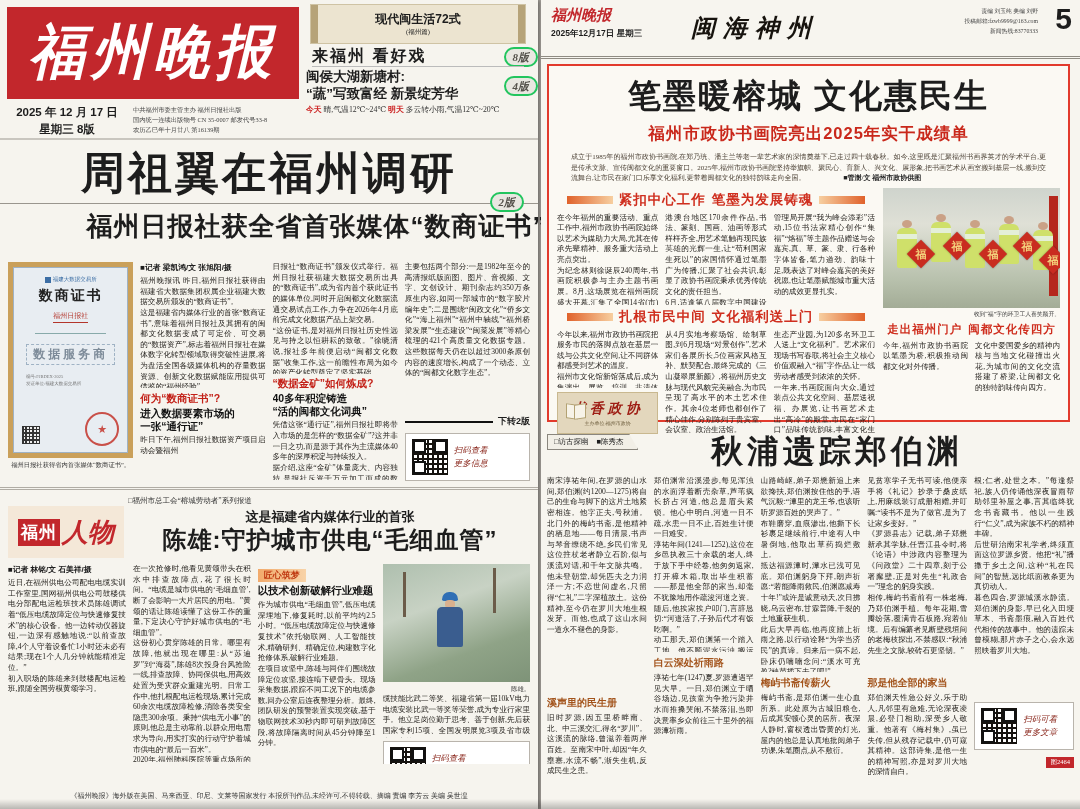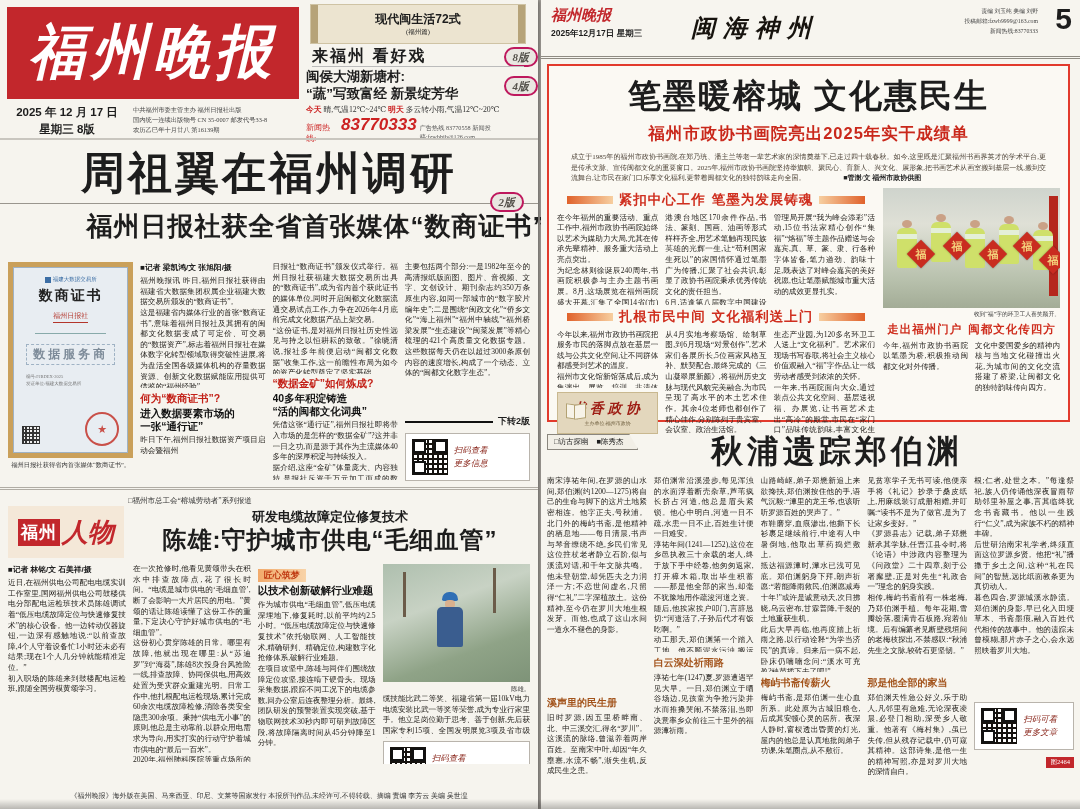--- a/index.html
+++ b/index.html
@@ -5,21 +5,21 @@
   html,body{margin:0;padding:0;background:#8e8a84;}
   .spread{position:relative;width:1080px;height:809px;background:#aaa6a0;overflow:hidden;
     font-family:"Liberation Serif","DejaVu Serif",serif;color:#1d1d1d;}
   .page{position:absolute;top:0;height:809px;background:#f6f4ee;}
   .page-left{left:0;width:538px;box-shadow:2px 0 4px rgba(0,0,0,.35);}
   .page-right{left:541px;width:539px;background:#f7f5ef;}
   .sans{font-family:"Liberation Sans","DejaVu Sans",sans-serif;}
   .jtxt{font-size:7.6px;line-height:1.4;text-align:justify;white-space:pre-line;color:#26231f;overflow:hidden;}
   .colset{display:flex;gap:7px;}
   .col{flex:1;overflow:hidden;}
-  .pill{display:inline-block;border:2px solid #be185d;border-radius:11px;background:#e9e7e1;
+  .pill{display:inline-block;border:2px solid #22c55e;border-radius:11px;background:#e9e7e1;
     color:#55524c;font-weight:bold;font-style:italic;font-size:11px;padding:0 7px;line-height:16px;}
   .subred{color:#c32017;font-weight:bold;font-size:10.5px;line-height:1.25;font-family:"Liberation Sans",sans-serif;}
   .subblk{color:#111;font-weight:bold;font-size:10.5px;line-height:1.25;font-family:"Liberation Sans",sans-serif;}
   
   .qrbox{border:1px solid #b9b4ac;background:#fff;display:flex;align-items:center;gap:6px;padding:5px 6px;}
   .qr{width:36px;height:36px;position:relative;flex:none;background:
       repeating-linear-gradient(90deg,#15120f 0 2px,transparent 2px 5px),
       repeating-linear-gradient(0deg,#15120f 0 2px,#fdfdfd 2px 5px);}
   .qr i{position:absolute;width:9px;height:9px;border:2px solid #111;background:#fff;}
   .qr i.f1{top:1px;left:1px}.qr i.f2{top:1px;right:1px}.qr i.f3{bottom:1px;left:1px}
@@ -189,25 +189,20 @@
         <div>“蔬”写致富经 新景绽芳华</div>
       </div>
       <span class="pill">4版</span>
     </div>
     <div class="weather">
       <b>今天</b>
       <span>晴,气温12℃~24℃</span>
       <b>明天</b>
       <span>多云转小雨,气温12℃~20℃</span>
     </div>
-    <div class="hotrow">
-      <span class="lab">新闻热线:</span>
-      <span class="num">83770333</span>
-      <span class="ads">广告热线 83770558  新闻投稿:fzwbhjb@126.com</span>
-    </div>
     <div class="mastrule"></div>
 
     <div class="lead-head">
       <h1>周祖翼在福州调研</h1>
     </div>
     <div class="leadrule"></div>
     <div class="lead-badge">
       <span class="pill">2版</span>
     </div>
     <div class="lead-h2">福州日报社获全省首张媒体“数商证书”</div>
@@ -269,21 +264,21 @@
         </div>
       </div>
     </div>
 
     <div class="renwu">
       <div class="rw-series">□福州市总工会“榕城劳动者”系列报道</div>
       <div class="rw-logo">
         <span class="b1">福州</span>
         <span class="b2">人物</span>
       </div>
-      <div class="rw-kicker">研发电缆故障定位修复技术</div>
+      <div class="rw-kicker">这是福建省内媒体行业的首张</div>
       <div class="rw-head">陈雄:守护城市供电“毛细血管”</div>
       <div class="rw-body colset">
         <div class="col">
           <div class="byline">■记者 林铭/文 石美祥/摄</div>
           <div class="jtxt" style="height:186px">近日,在福州供电公司配电电缆实训工作室里,国网福州供电公司鼓楼供电分部配电运检班技术员陈雄调试着“低压电缆故障定位与快速修复技术”的核心设备。他一边转动仪器旋钮,一边深有感触地说:“以前查故障,4个人守着设备忙1小时还未必有结果;现在1个人几分钟就能精准定位。”
 初入职场的陈雄来到鼓楼配电运检班,跟随全国劳模黄颂学习。</div>
         </div>
         <div class="col">
           <div class="jtxt" style="height:198px">在一次抢修时,他看见黄颂带头在积水中排查故障点,花了很长时间。“电缆是城市供电的‘毛细血管’,断了会影响一大片居民的用电。”黄颂的话让陈雄读懂了这份工作的重量,下定决心守护好城市供电的“毛细血管”。
 这份初心贯穿陈雄的日常。哪里有故障,他就出现在哪里:从“苏迪罗”到“海葵”,陈雄8次投身台风抢险一线,排查故障、协同保供电,用高效处置为受灾群众重建光明。日常工作中,他扎根配电运检现场,累计完成60余次电缆故障检修,消除各类安全隐患300余项。秉持“供电无小事”的原则,他总是主动靠前,以群众用电需求为导向,用实打实的行动守护着城市供电的“最后一百米”。

